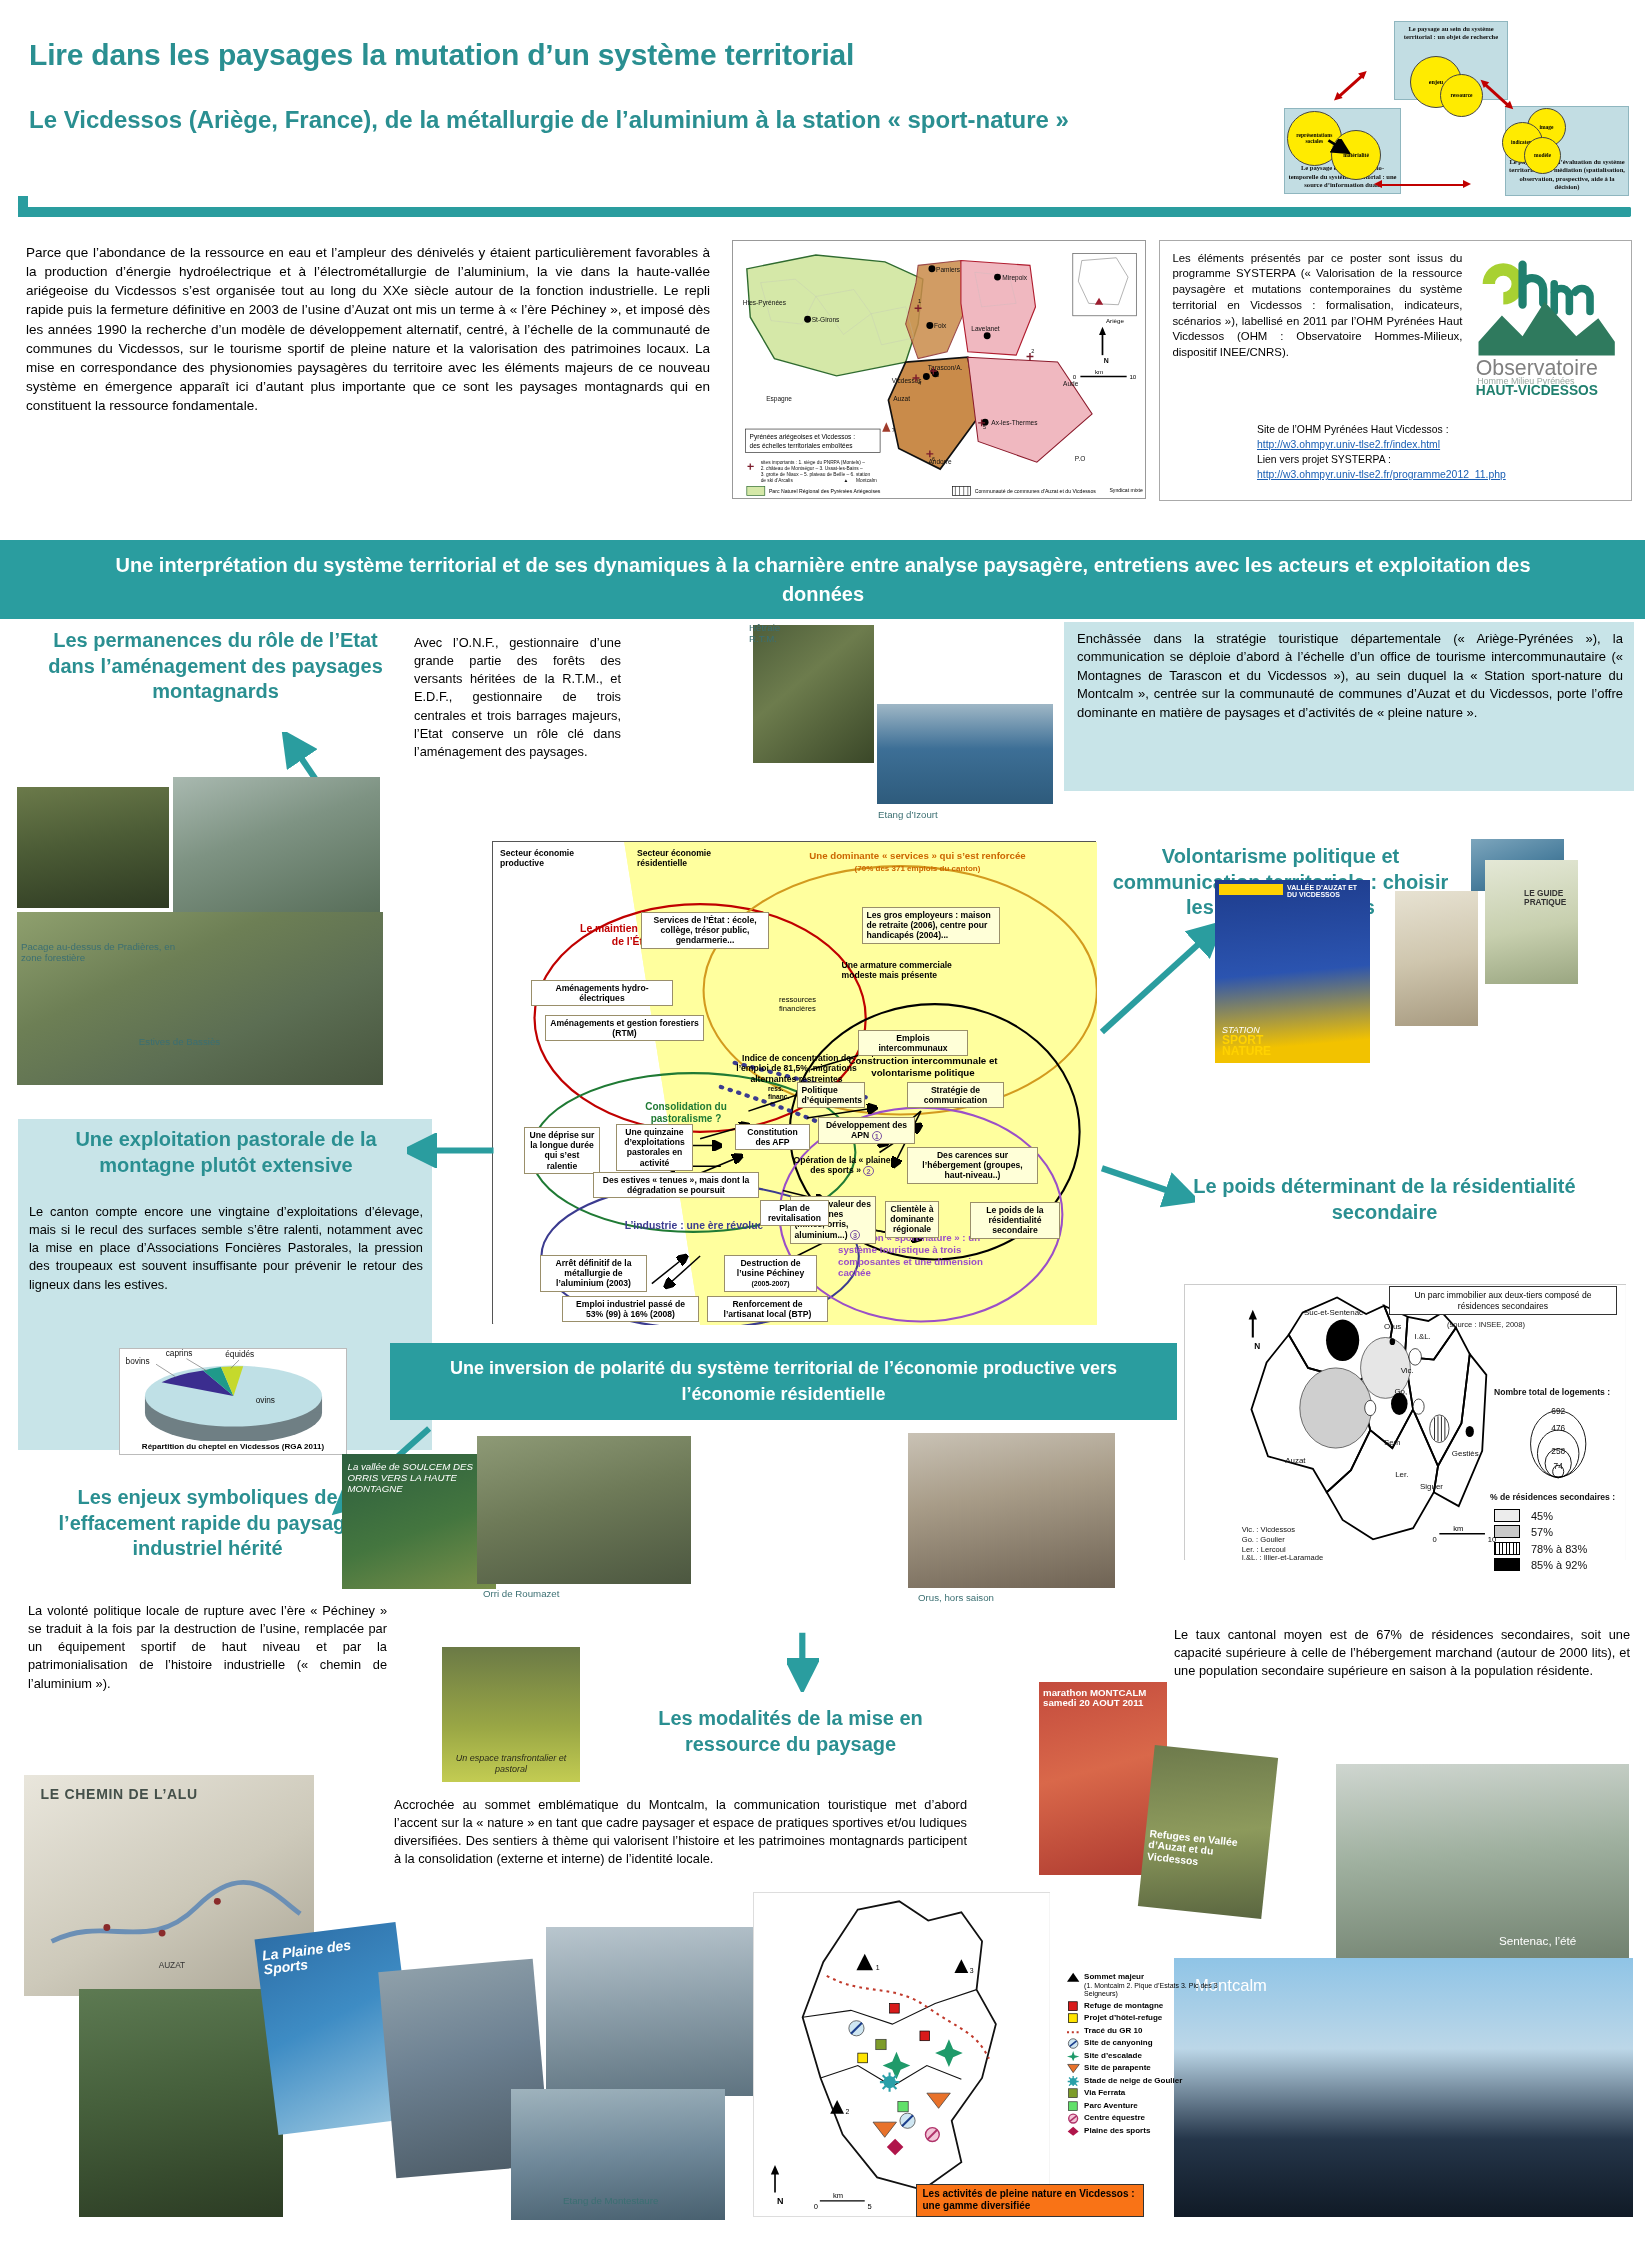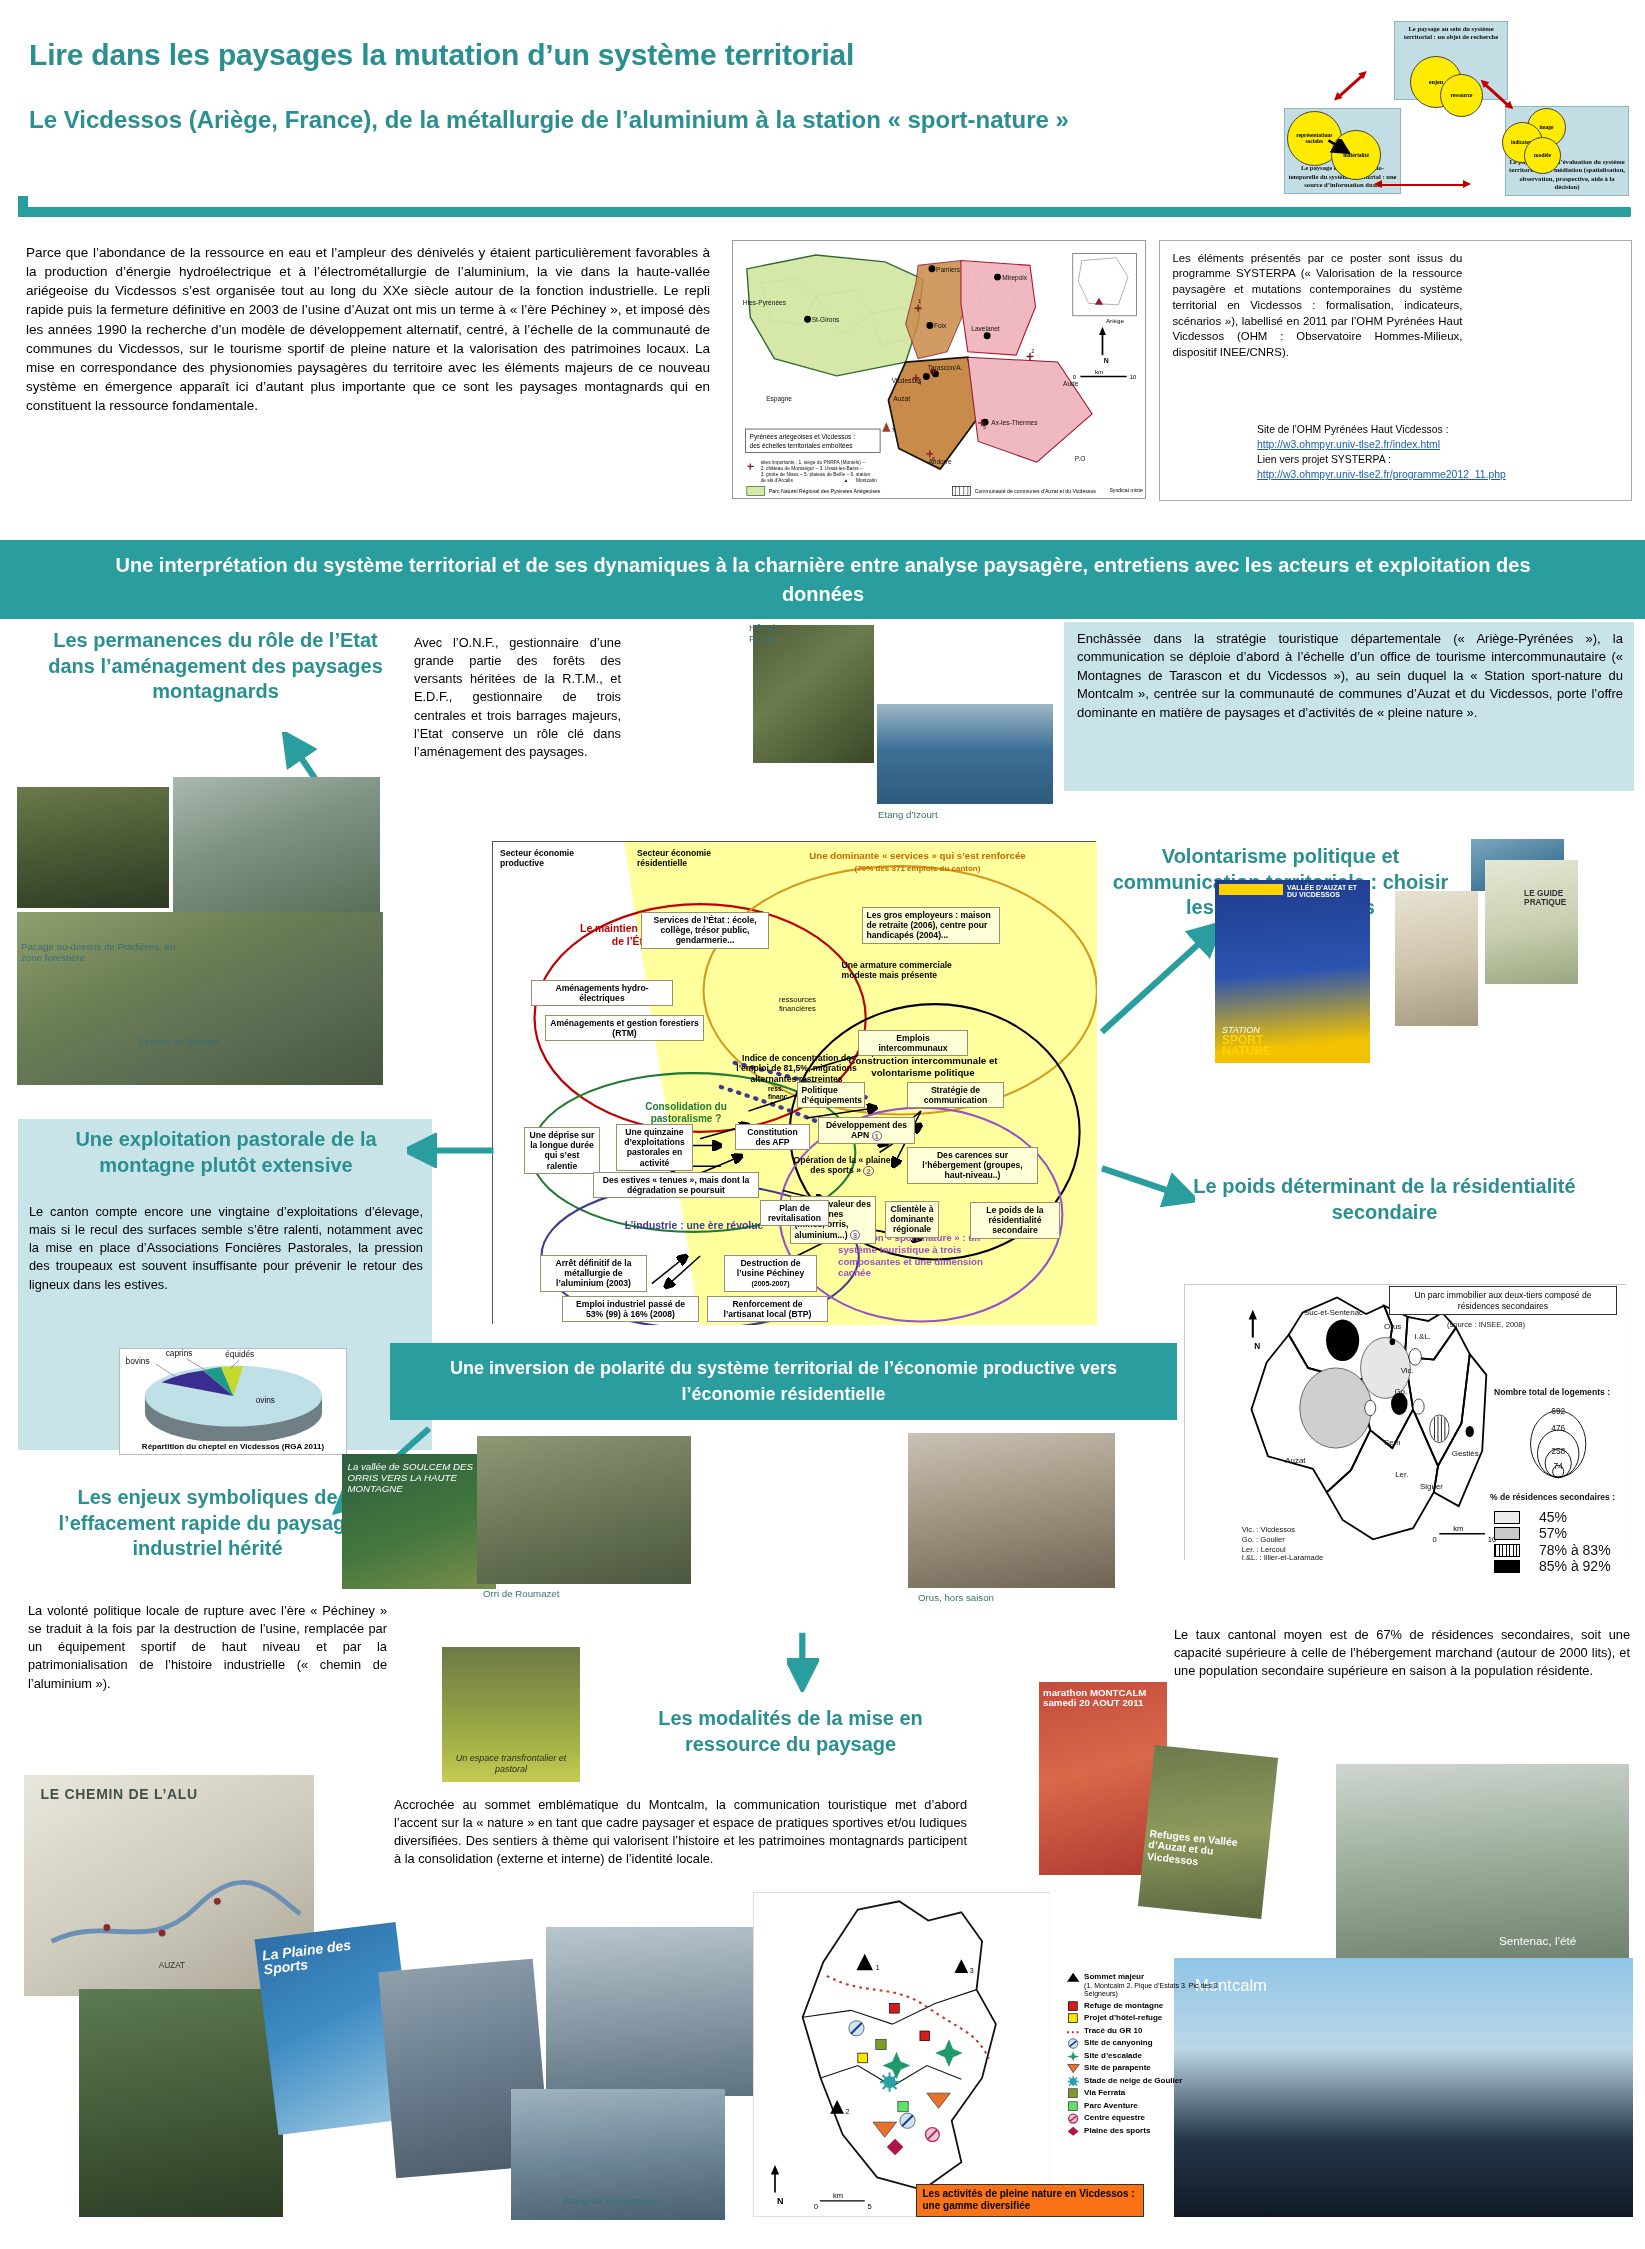--- a/index.html
+++ b/index.html
@@ -134,21 +134,21 @@
   .commune-map {
     position:absolute; left:1184px; top:1284px; width:442px; height:276px;
     background:#fff; border:0.7px solid #ccc;
   }
   .cm-note {
     position:absolute; left:204px; top:1.4px; width:228px; border:0.7px solid #333;
     font-size:8.6px; line-height:1.25; padding:2.8px 4.1px; text-align:center; background:#fff;
   }
   .cm-src { position:absolute; left:262px; top:35px; font-size:7.6px; color:#222; }
   .cm-legend-title { position:absolute; font-size:8.6px; font-weight:bold; color:#111; }
-  .cm-leg-row { position:absolute; font-size:14px; color:#111; display:flex; align-items:center; gap:19px; }
+  .cm-leg-row { position:absolute; font-size:11px; color:#111; display:flex; align-items:center; gap:11px; }
   .sw { width:26px; height:13px; border:0.7px solid #000; display:inline-block; }
 
   
   .act-legend {
     position:absolute; left:1067px; top:1972px; width:159px;
     font-size:8px; line-height:1.22; color:#000;
   }
   .act-row { display:flex; align-items:flex-start; gap:4.1px; margin-bottom:2.1px; font-weight:bold; }
   .act-sym { width:13px; min-width:13px; height:10.4px; display:inline-block; }
   .act-note {
@@ -377,20 +377,31 @@
   </div>
 
   <div class="syst-box">
     <div class="syst-text">Les éléments présentés par ce poster sont issus du programme SYSTERPA (« Valorisation de la ressource paysagère et mutations contemporaines du système territorial en Vicdessos : formalisation, indicateurs, scénarios »), labellisé en 2011 par l’OHM Pyrénées Haut Vicdessos (OHM : Observatoire Hommes-Milieux, dispositif INEE/CNRS).</div>
     <div class="syst-links">
       <div>Site de l’OHM Pyrénées Haut Vicdessos :</div>
       <a href="#">http://w3.ohmpyr.univ-tlse2.fr/index.html</a>
       <div>Lien vers projet SYSTERPA :</div>
       <a href="#">http://w3.ohmpyr.univ-tlse2.fr/programme2012_11.php</a>
     </div>
+    <div class="ohm">
+      <svg width="148" height="145" viewBox="0 0 215 210">
+        <path d="M14 46 a30 30 0 1 1 30 30 l0 -18 a12 12 0 1 0 -12 -12 Z" fill="#a8d132"></path>
+        <path d="M72 18 l0 58 M72 46 a16 16 0 0 1 30 8 l0 20" stroke="#1f7f6e" stroke-width="12" fill="none" stroke-linecap="round"></path>
+        <path d="M118 46 l0 40 M118 58 a12 12 0 0 1 22 6 l0 22 M148 58 a12 12 0 0 1 22 6 l0 22" stroke="#1f7f6e" stroke-width="11" fill="none" stroke-linecap="round"></path>
+        <path d="M8 130 L42 92 L72 122 L104 72 L150 122 L182 96 L206 130 L206 150 L8 150 Z" fill="#2f7a5e"></path>
+        <text x="4" y="178" font-size="31" fill="#808080" font-family="Liberation Sans, sans-serif">Observatoire</text>
+        <text x="6" y="192" font-size="13" fill="#9aa7a0" font-family="Liberation Sans, sans-serif">Homme Milieu Pyrénées</text>
+        <text x="4" y="208" font-size="20" fill="#1f7f6e" font-weight="bold" font-family="Liberation Sans, sans-serif">HAUT-VICDESSOS</text>
+      </svg>
+    </div>
   </div>
 
   <div class="banner">Une interprétation du système territorial et de ses dynamiques à la charnière entre analyse paysagère, entretiens avec les acteurs et exploitation des données</div>
 
   <div class="tint-right"></div>
 
   <div class="sec-etat-title h-teal">Les permanences du rôle de l’Etat dans l’aménagement des paysages montagnards</div>
   <div class="sec-etat-body body-text">Avec l’O.N.F., gestionnaire d’une grande partie des forêts des versants héritées de la R.T.M., et E.D.F., gestionnaire de trois centrales et trois barrages majeurs, l’Etat conserve un rôle clé dans l’aménagement des paysages.</div>
   <div class="sec-ench body-text" style="font-size:13px;">Enchâssée dans la stratégie touristique départementale (« Ariège-Pyrénées »), la communication se déploie d’abord à l’échelle d’un office de tourisme intercommunautaire (« Montagnes de Tarascon et du Vicdessos »), au sein duquel la « Station sport-nature du Montcalm », centrée sur la communauté de communes d’Auzat et du Vicdessos, porte l’offre dominante en matière de paysages et d’activités de « pleine nature ».</div>
 

